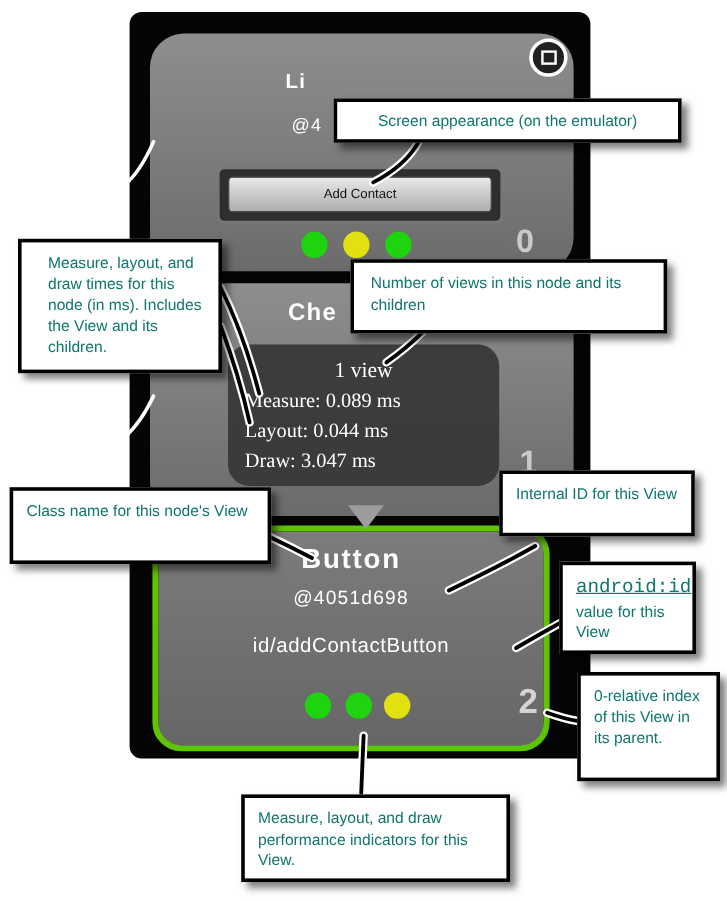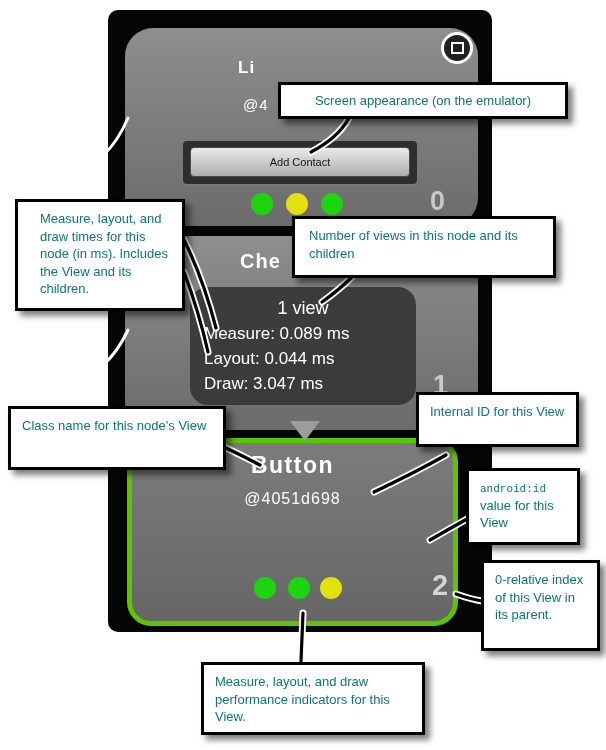--- a/index.html
+++ b/index.html
@@ -41,21 +41,21 @@
   .d3a{left:122px;top:134px;} .d3b{left:156px;top:134px;} .d3c{left:188px;top:134px;}
 
   .idx{position:absolute;font-size:27px;font-weight:bold;color:#c9c9c9;}
   .n1-idx{left:305px;top:158px;}
   .n2-idx{left:308px;top:134px;}
   .n3-idx{left:300px;top:126px;font-size:29px;color:#d4d4d4;}
 
   
   .tooltip{position:absolute;left:190px;top:287px;width:226px;height:118px;
            background:rgba(55,55,55,0.93);border-radius:18px;z-index:4;
-           color:#fff;font-family:Liberation Sans, sans-serif;font-size:17px;
+           color:#fff;font-family:Liberation Serif, serif;font-size:17px;
            padding:8px 14px;box-sizing:border-box;
            display:flex;flex-direction:column;justify-content:space-around;}
   .tt-center{text-align:center;font-size:18px;}
 
   
   .overlay{position:absolute;left:0;top:0;z-index:6;pointer-events:none;}
   .case{fill:none;stroke:#fff;stroke-width:7;stroke-linecap:round;}
   .line{fill:none;stroke:#000;stroke-width:3.2;stroke-linecap:round;}
   .tree{fill:none;stroke:#fff;stroke-width:3;stroke-linecap:round;}
 
@@ -65,21 +65,21 @@
            font-size:13px;line-height:1.35;color:#0f766e;
            padding:8px 11px;box-sizing:border-box;z-index:10;}
   .c1{left:278px;top:82px;width:290px;height:37px;display:flex;align-items:center;justify-content:center;text-align:center;}
   .c2{left:15px;top:199px;width:170px;height:112px;padding-left:22px;}
   .c3{left:292px;top:216px;width:264px;height:62px;padding-left:14px;}
   .c4{left:8px;top:406px;width:218px;height:64px;}
   .c5{left:416px;top:392px;width:163px;height:55px;}
   .c6{left:466px;top:468px;width:114px;height:77px;}
   .c7{left:481px;top:560px;width:119px;height:91px;}
   .c8{left:201px;top:662px;width:224px;height:73px;}
-  .mono{font-family:"Liberation Mono","DejaVu Sans Mono",monospace;font-size:11px;}
+  .mono{font-family:"Liberation Mono","DejaVu Sans Mono",monospace;font-size:16px;text-decoration:underline;}
 
   .n3-title{position:absolute;top:9px;left:0;width:100%;text-align:center;color:#fff;
             font-size:23px;font-weight:bold;letter-spacing:1.5px;}
   .n3-id{position:absolute;top:47px;left:0;width:100%;text-align:center;color:#fff;
          font-size:16px;letter-spacing:1px;}
   .n3-aid{position:absolute;top:85px;left:0;width:100%;text-align:center;color:#fff;
           font-size:17px;letter-spacing:0.5px;}
 </style>
 </head>
 <body>
@@ -104,20 +104,21 @@
   </div>
 
   <div class="node node2">
     <div class="n2-title">Che</div>
     <div class="idx n2-idx">1</div>
   </div>
 
   <div class="node3">
     <div class="n3-title">Button</div>
     <div class="n3-id">@4051d698</div>
+    <div class="n3-aid">id/addContactButton</div>
     <div class="dot green d3a"></div>
     <div class="dot green d3b"></div>
     <div class="dot yellow d3c"></div>
     <div class="idx n3-idx">2</div>
   </div>
 
   <div class="tooltip">
     <div class="tt-center">1 view</div>
     <div>Measure: 0.089 ms</div>
     <div>Layout: 0.044 ms</div>

